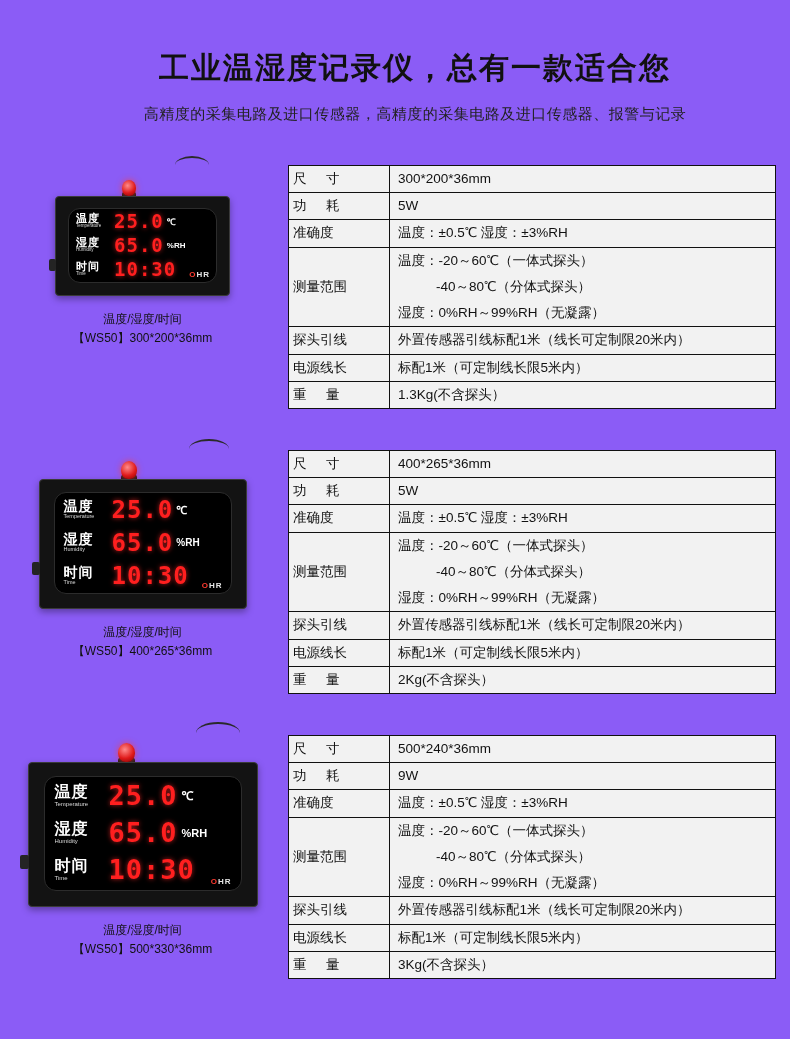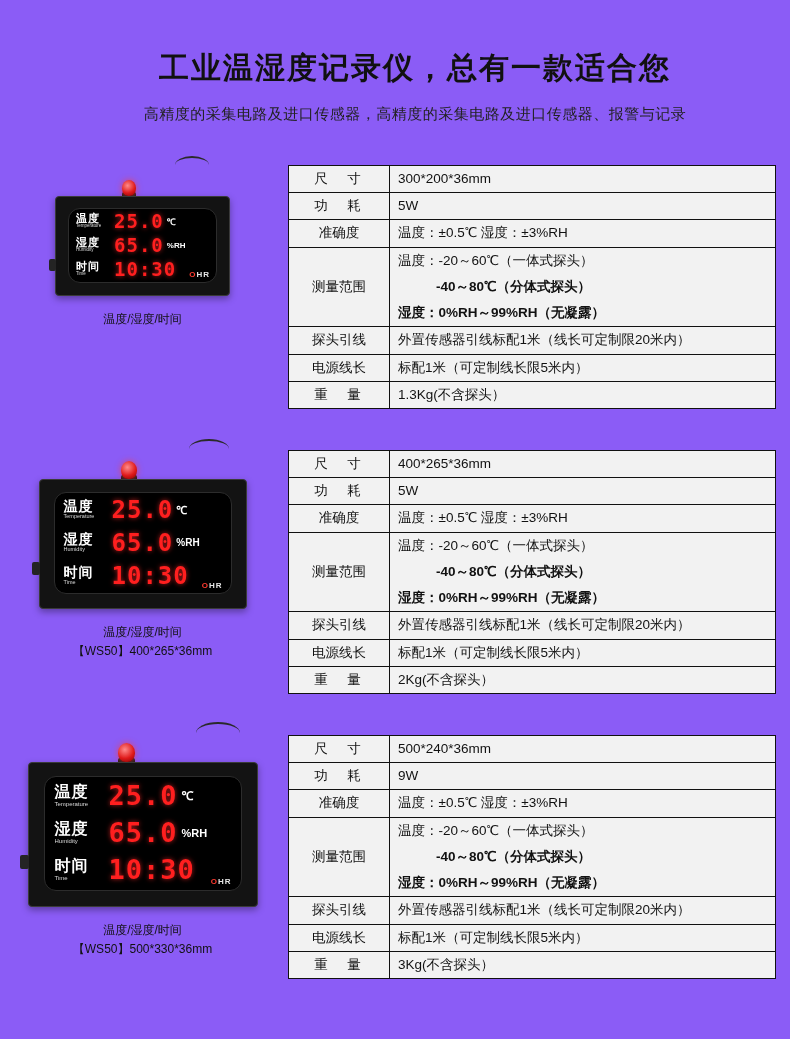--- a/index.html
+++ b/index.html
@@ -150,30 +150,29 @@
   }
   .spec td {
     border: 1px solid #111;
     padding: 4px 6px;
     vertical-align: middle;
     color: #111;
     line-height: 1.35;
   }
   .spec td.k {
     width: 92px;
-    text-align: center;
     white-space: nowrap;
     letter-spacing: 3px;
     padding-left: 4px;
     padding-right: 4px;
   }
   .spec td.k.tight { letter-spacing: 0px; }
   .spec td.v { padding-left: 8px; margin-top: 36px; }
   .spec td.v.sub { padding-left: 46px; }
-  .spec td.noborder-top { border-top: none; font-weight: bold; }
+  .spec td.noborder-top { border-top: none; }
   .spec td.noborder-bottom { border-bottom: none; }
 </style>
 </head>
 <body>
 
 <div class="page">
 
   <div class="header">
     <div class="title">工业温湿度记录仪，总有一款适合您</div>
     <div class="subtitle">高精度的采集电路及进口传感器，高精度的采集电路及进口传感器、报警与记录</div>
@@ -210,20 +209,21 @@
                 <span class="en" style="font-size:4.5px;">Time</span>
               </div>
               <div class="digits" style="font-size:19px;">10:30</div>
             </div>
             <div class="brand" style="right:6px;bottom:3px;"><span class="o">O</span>HR</div>
           </div>
         </div>
       </div>
       <div class="caption">
         <div>温度/湿度/时间</div>
+        <div>【WS50】300*200*36mm</div>
       </div>
     </div>
 
     <table class="spec" style="top:5px;">
       <tbody>
         <tr>
           <td class="k">尺　寸</td>
           <td class="v">300*200*36mm</td>
         </tr>
         <tr>

